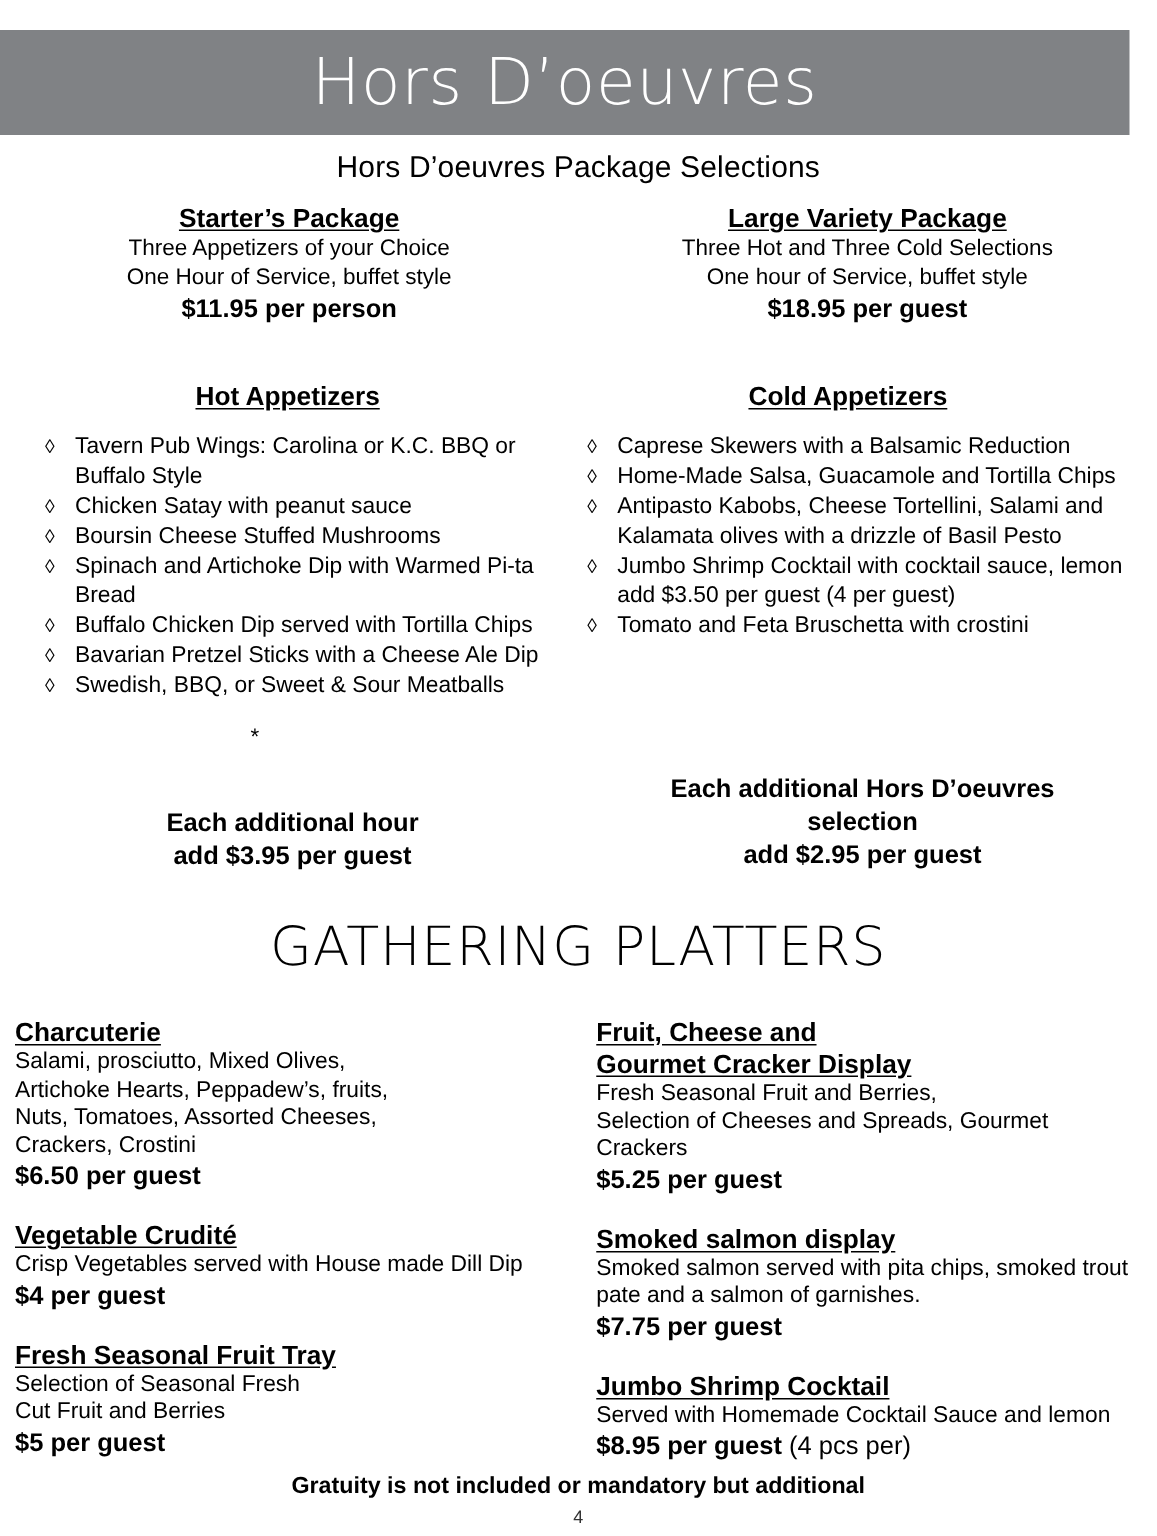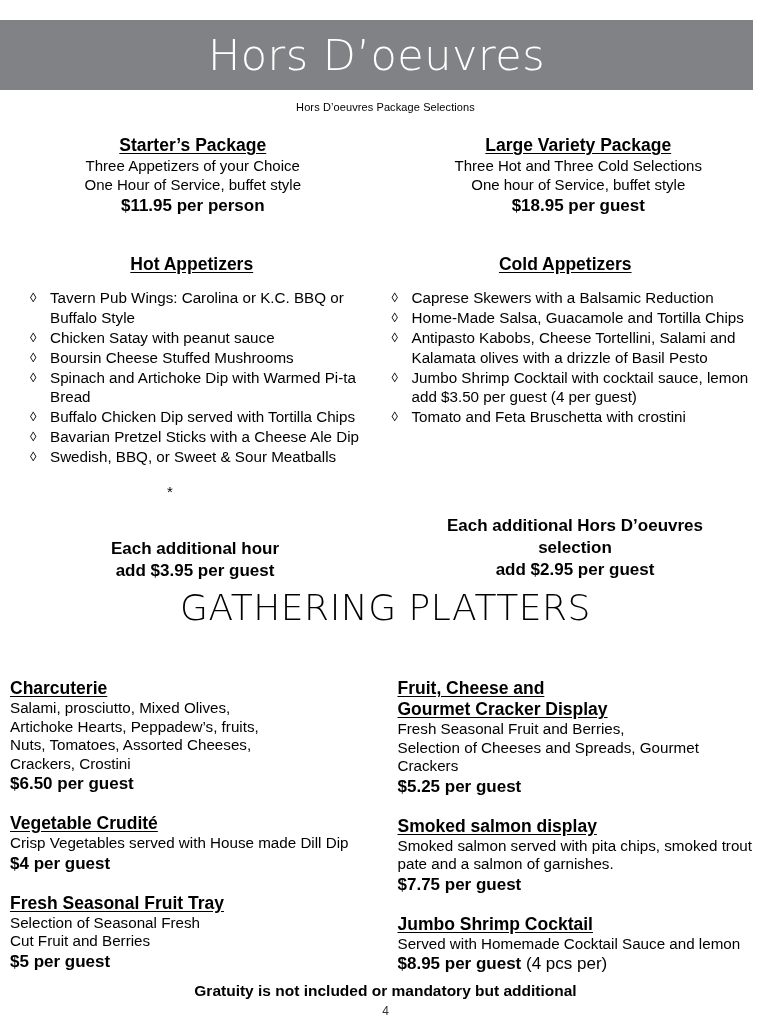--- a/index.html
+++ b/index.html
@@ -42,21 +42,21 @@
     font-family: "DejaVu Sans", sans-serif;
     line-height: 1;
     white-space: nowrap;
   }
   .sub-header {
     position: absolute;
     left: 0;
     top: 101px;
     width: 771px;
     text-align: center;
-    font-size: 11px;
+    font-size: 20px;
     font-weight: 400;
     letter-spacing: 0.1px;
   }
 
   .u-head {
     font-weight: bold;
     text-decoration: underline;
     text-underline-offset: 2px;
   }
 
@@ -158,21 +158,21 @@
     text-align: center;
     font-weight: bold;
     font-size: 17px;
     line-height: 22px;
   }
 
   
   .gp-heading {
     position: absolute;
     left: 0;
-    top: 586px;
+    top: 610px;
     width: 771px;
     text-align: center;
     font-size: 36px;
     font-weight: 300;
     font-family: "DejaVu Sans", sans-serif;
     letter-spacing: 0.5px;
     line-height: 44px;
   }
 
   

